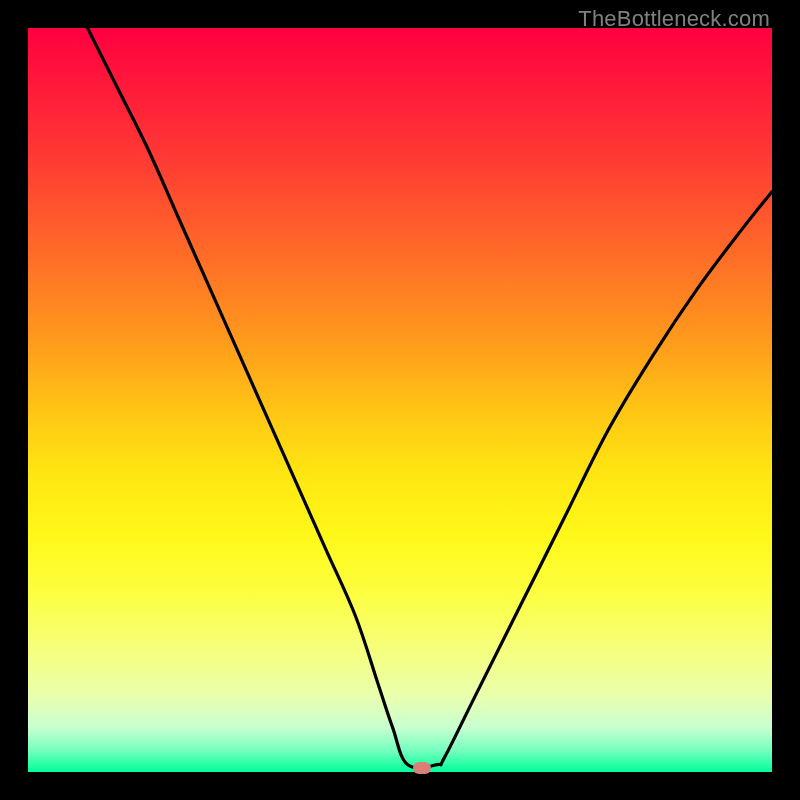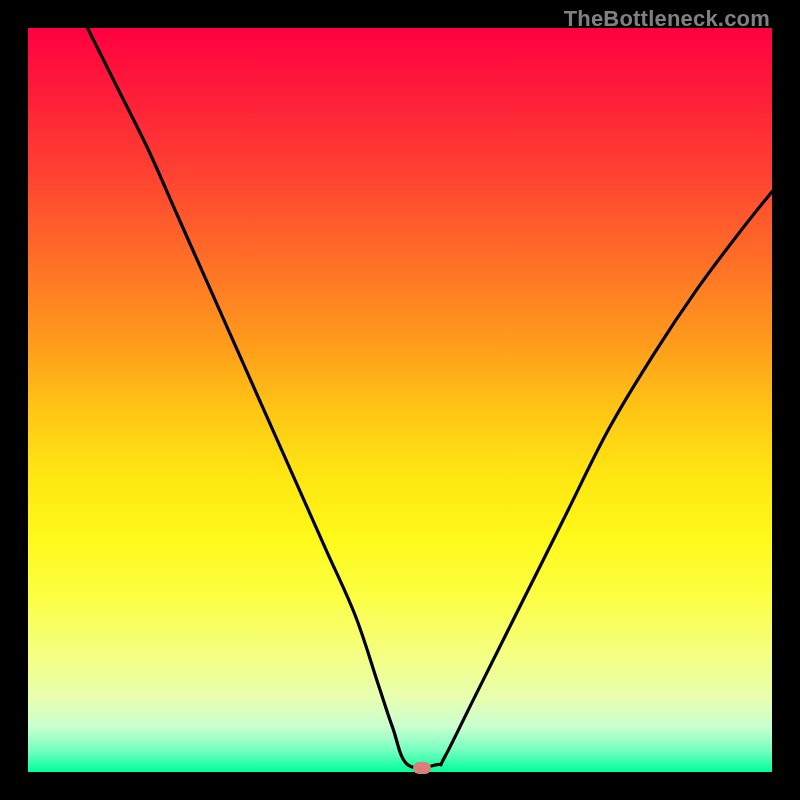--- a/index.html
+++ b/index.html
@@ -31,21 +31,21 @@
       #c8ffd0 94%,
       #78ffc0 97%,
       #00ff99 100%);
   }
   .watermark {
     position: absolute;
     top: 6px;
     right: 30px;
     font-family: Arial, Helvetica, sans-serif;
     font-size: 22px;
-    font-weight: 700;
+    font-weight: 400;
     color: #808080;
     letter-spacing: 0.2px;
   }
   svg.curve {
     position: absolute;
     left: 0; top: 0;
     width: 100%;
     height: 100%;
     overflow: visible;
   }

